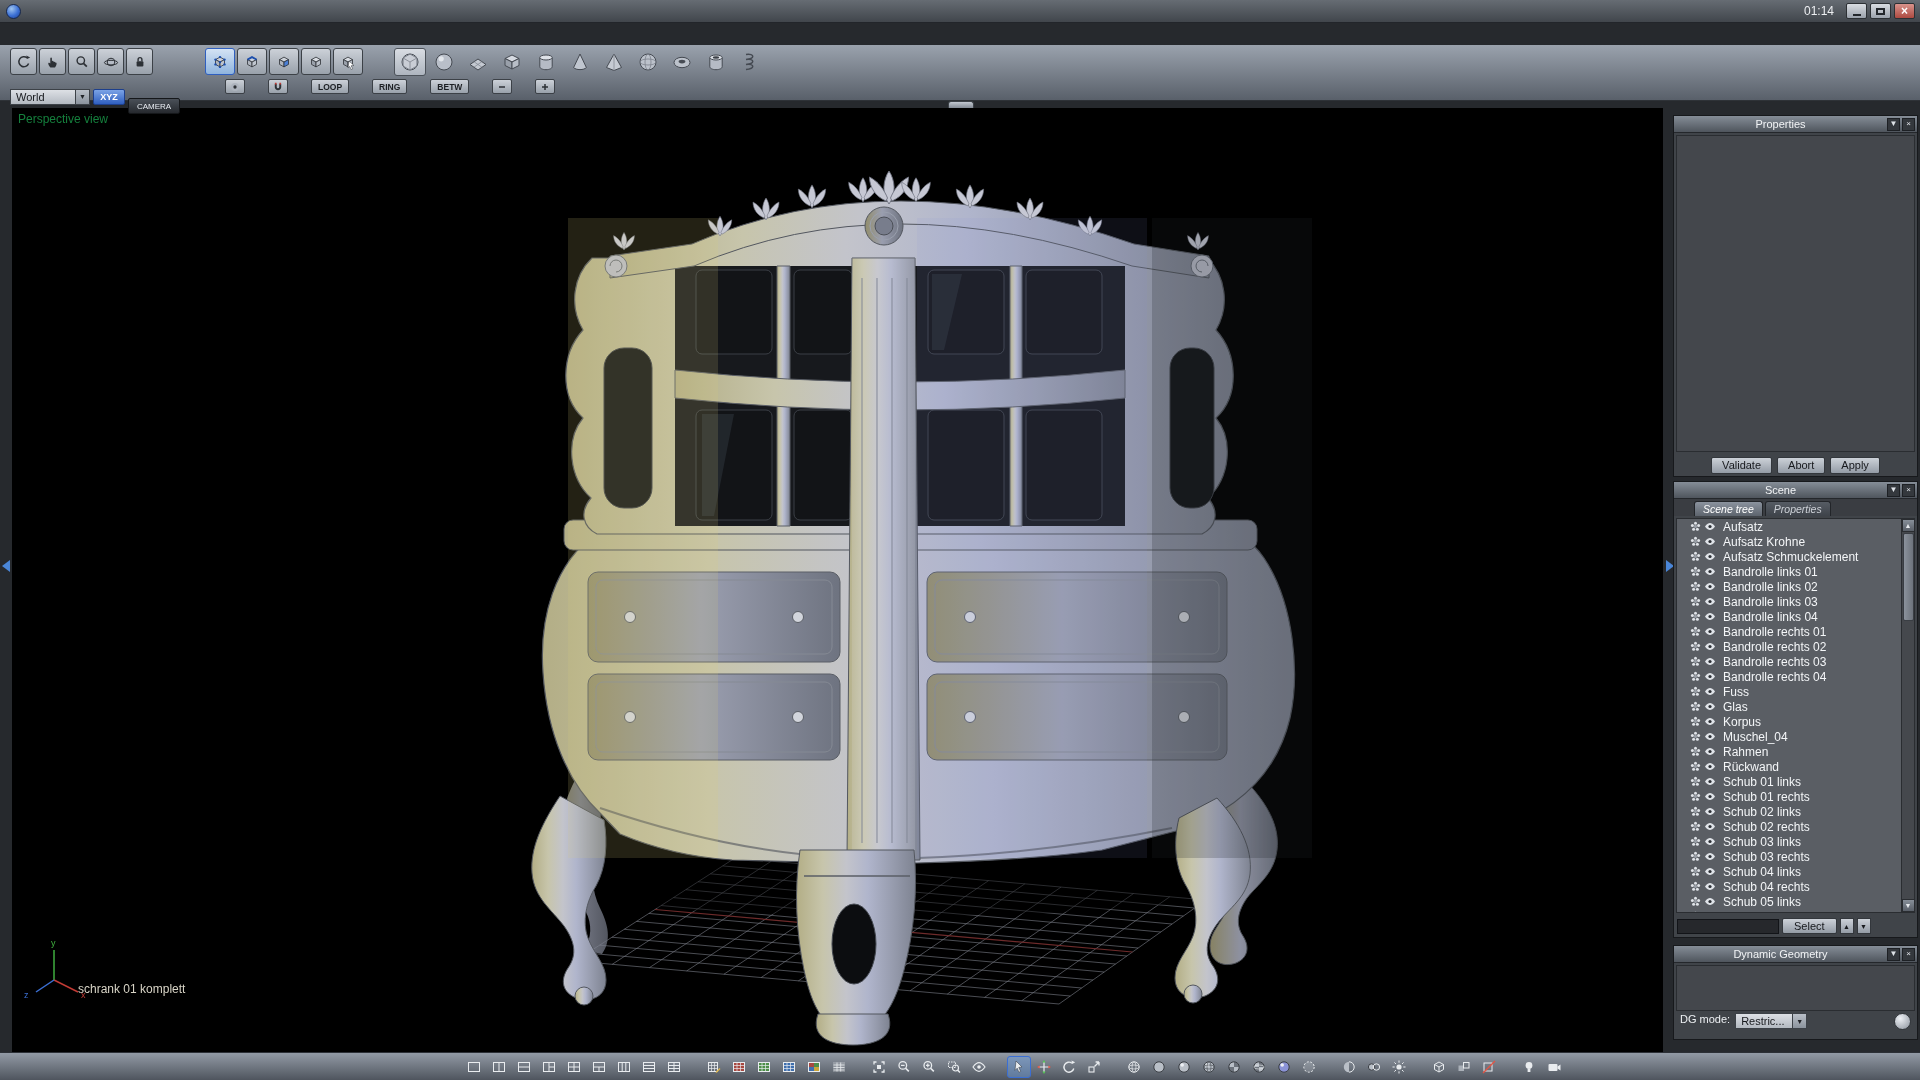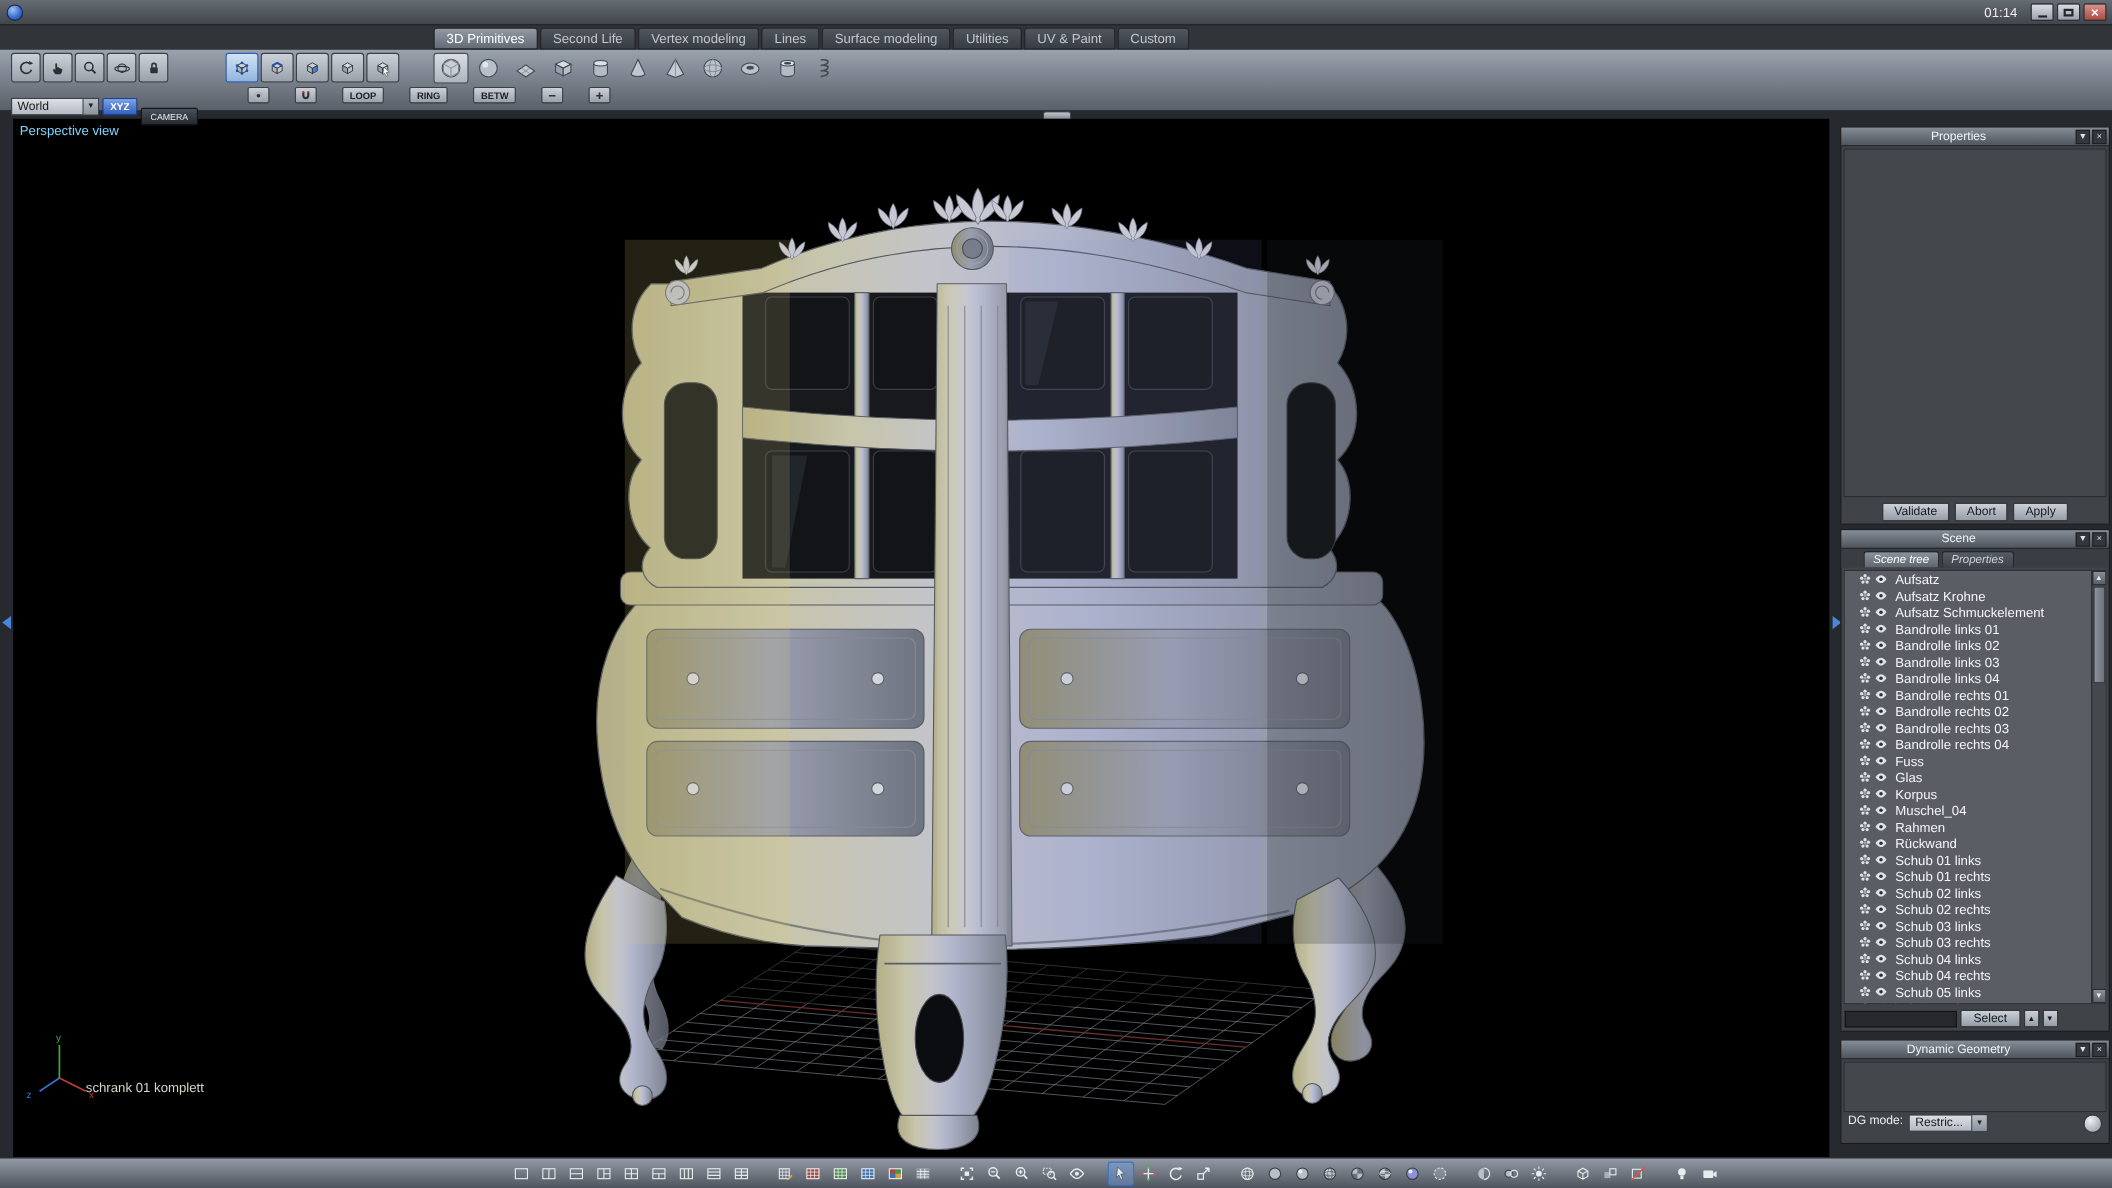--- a/index.html
+++ b/index.html
@@ -42,21 +42,21 @@
 .dropdown .lbl{flex:1;padding-left:5px;}
 .dd-arrow{width:14px;height:100%;display:flex;align-items:center;justify-content:center;font-size:7px;background:linear-gradient(#b9bfc7,#8b939d);border-left:1px solid #3c4147;color:#202327;}
 .xyz-btn{width:32px;height:16px;font-size:9px;font-weight:bold;color:#fff;background:linear-gradient(#7ba3e6,#2f5fc0);border:1px solid #1d3f8c;display:flex;align-items:center;justify-content:center;border-radius:2px;cursor:pointer;}
 .camera-btn{width:52px;height:16px;font-size:8px;font-weight:normal;color:#e8ecf2;background:linear-gradient(#4a5058,#26292e);border:1px solid #15171a;display:flex;align-items:center;justify-content:center;border-radius:2px;cursor:pointer;margin-top:19px;}
 .mini{height:15px;min-width:17px;display:flex;align-items:center;justify-content:center;background:linear-gradient(#ccd1d8,#99a1ab);border:1px solid #3c4147;border-radius:2px;font-size:8.5px;font-weight:bold;color:#1c1f23;padding:0 3px;cursor:pointer;margin-left:20px;}
 .mini .icn svg{width:12px;height:12px;display:block;}
 .mini.txt{padding:0 6px;}
 
 
 .viewport{position:absolute;left:12px;top:108px;width:1651px;height:944px;background:#000;overflow:hidden;cursor:crosshair;}
-.vp-label{position:absolute;left:6px;top:4px;color:#7dd3fc;font-size:12px;z-index:2;}
+.vp-label{position:absolute;left:6px;top:4px;color:#15803d;font-size:12px;z-index:2;}
 .obj-label{position:absolute;left:66px;top:874px;color:#d8d4c6;font-size:12px;z-index:2;}
 #scene-svg{position:absolute;left:0;top:0;}
 
 .handle-left{position:absolute;left:2px;top:560px;width:0;height:0;border-top:6px solid transparent;border-bottom:6px solid transparent;border-right:8px solid #4a86d8;cursor:pointer;}
 .handle-right{position:absolute;left:1666px;top:560px;width:0;height:0;border-top:6px solid transparent;border-bottom:6px solid transparent;border-left:8px solid #4a86d8;cursor:pointer;}
 .handle-top{position:absolute;left:948px;top:101px;width:26px;height:7px;background:linear-gradient(#c3c9d1,#828a94);border:1px solid #3c4147;border-bottom:none;border-radius:3px 3px 0 0;cursor:pointer;}
 
 
 .panel{position:absolute;left:1673px;width:245px;background:#404449;border:1px solid #17191c;display:flex;flex-direction:column;}
 #props-panel{top:115px;height:362px;}
@@ -107,30 +107,20 @@
         <span class="g-min"></span>
       </div>
     <div class="win-btn">
         <span class="g-max"></span>
       </div>
     <div class="win-btn close">
         <span>×</span>
       </div>
   </div>
 
-  <div class="tabbar" id="tabbar">
-      <div class="tab active">3D Primitives</div>
-      <div class="tab">Second Life</div>
-      <div class="tab">Vertex modeling</div>
-      <div class="tab">Lines</div>
-      <div class="tab">Surface modeling</div>
-      <div class="tab">Utilities</div>
-      <div class="tab">UV &amp; Paint</div>
-      <div class="tab">Custom</div>
-    </div>
 
   <div class="toolbar">
     <div class="tool-block" id="camera-block">
       <div class="icon-row" id="camera-icons">
           <button class="tbtn sq26">
             <span class="icn">
               <svg width="16" height="16" viewBox="0 0 16 16">
                 <path d="M12.6 9.4A5 5 0 1 1 11.2 4" fill="none" stroke="#2d3136" stroke-width="1.5"></path>
                 <path d="M10.3 1.5l.7 3.6 3.2-1.5z" fill="#2d3136"></path>
               </svg>

